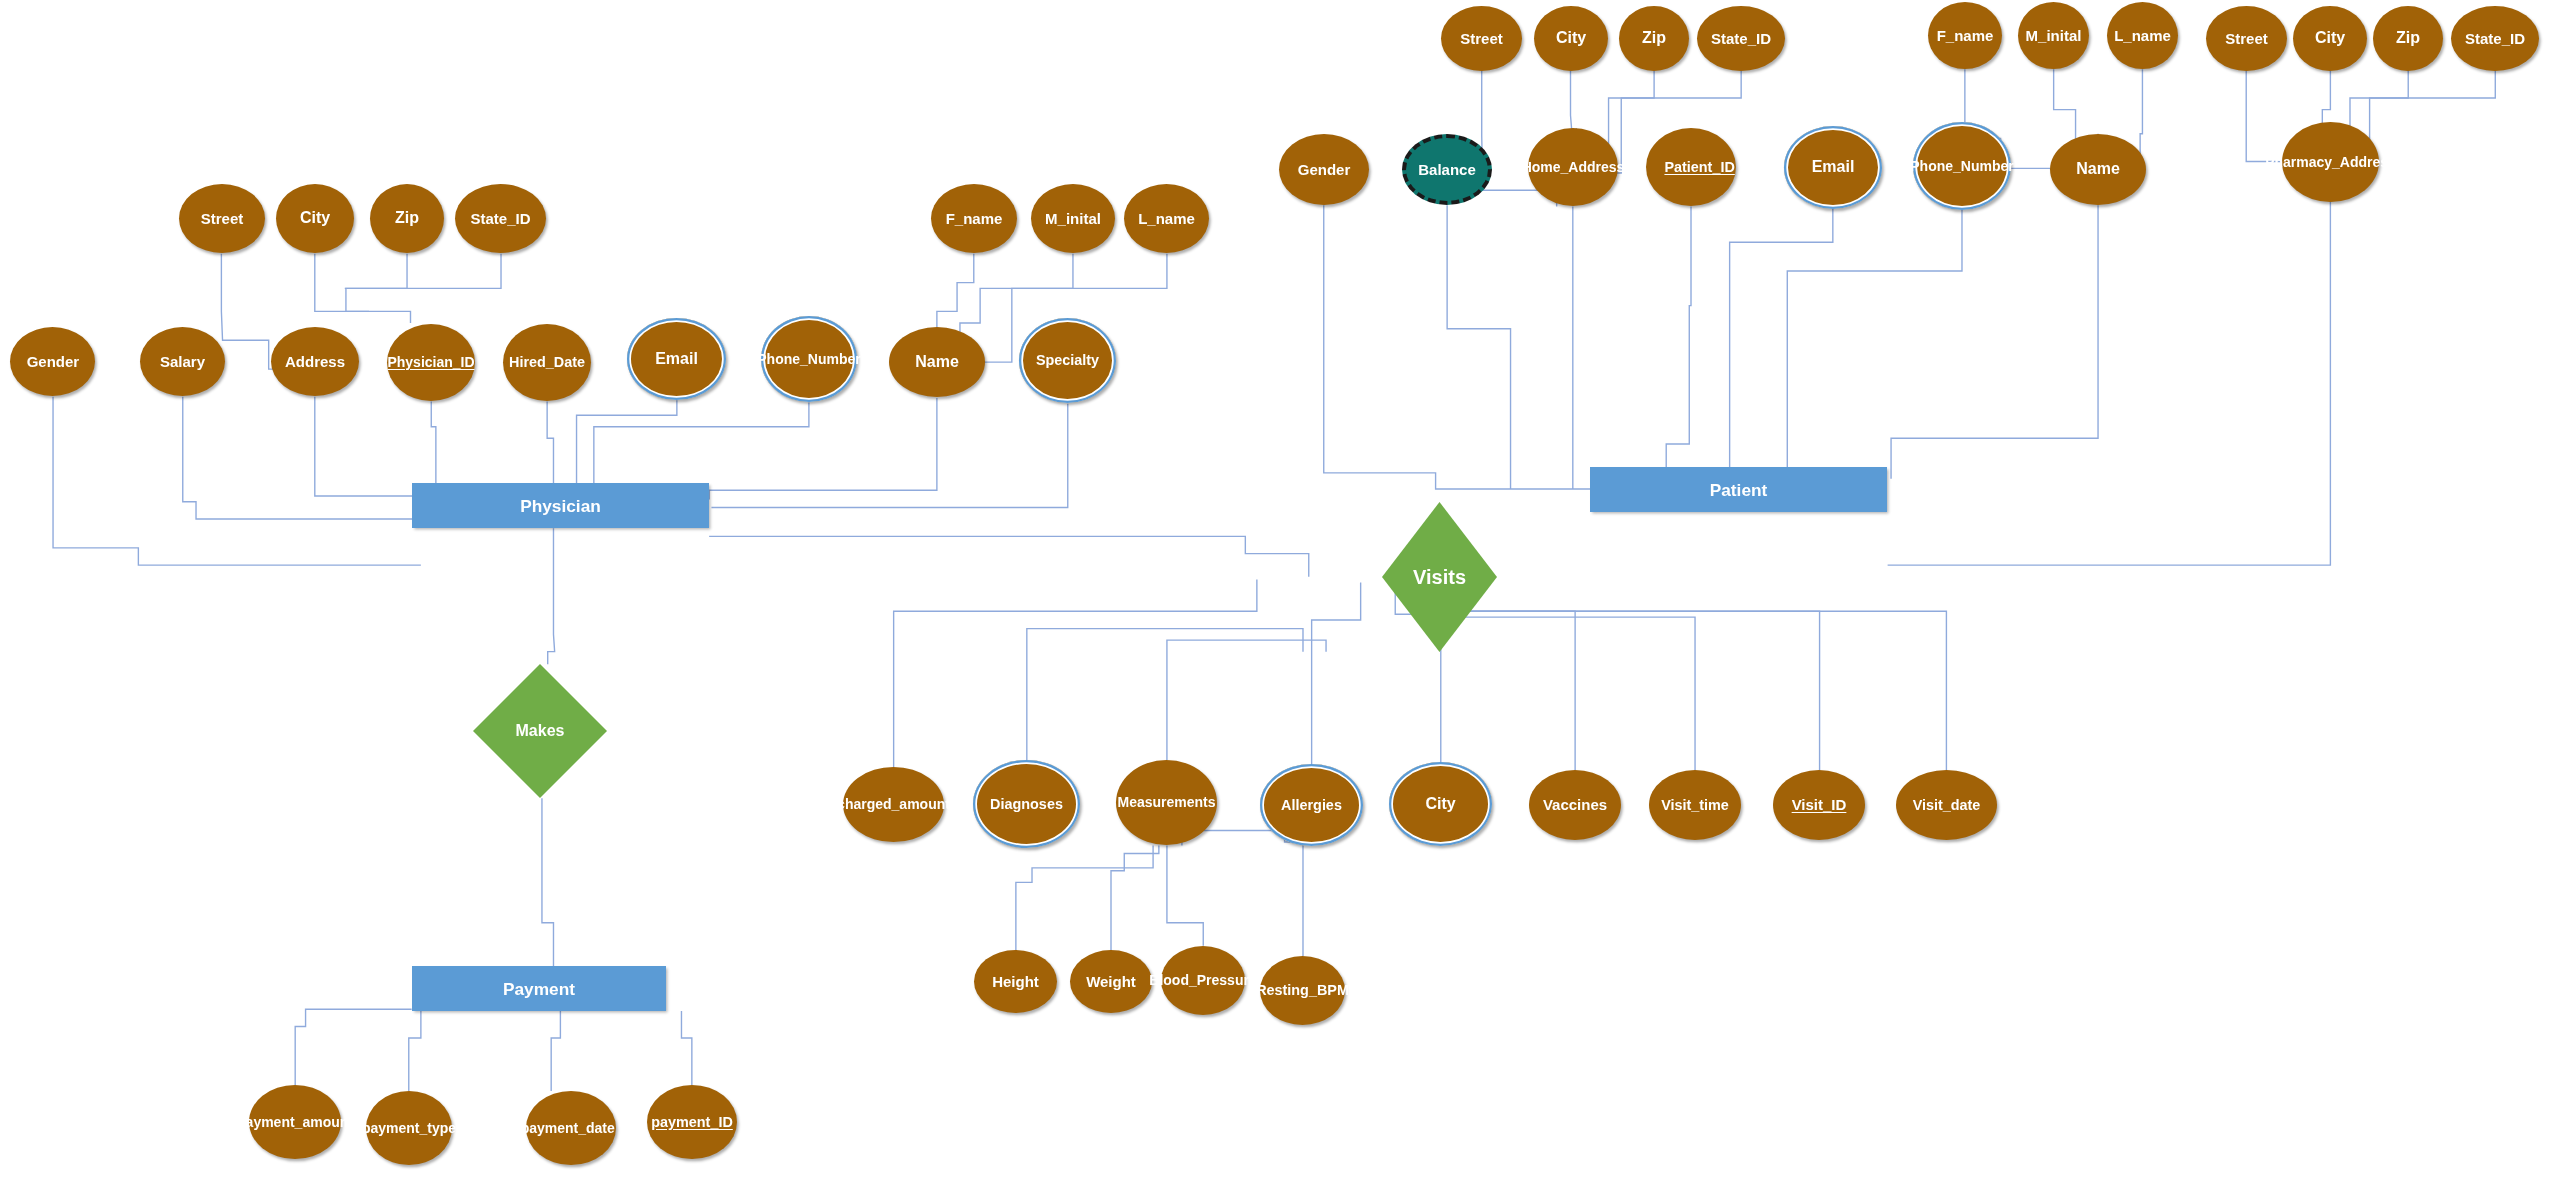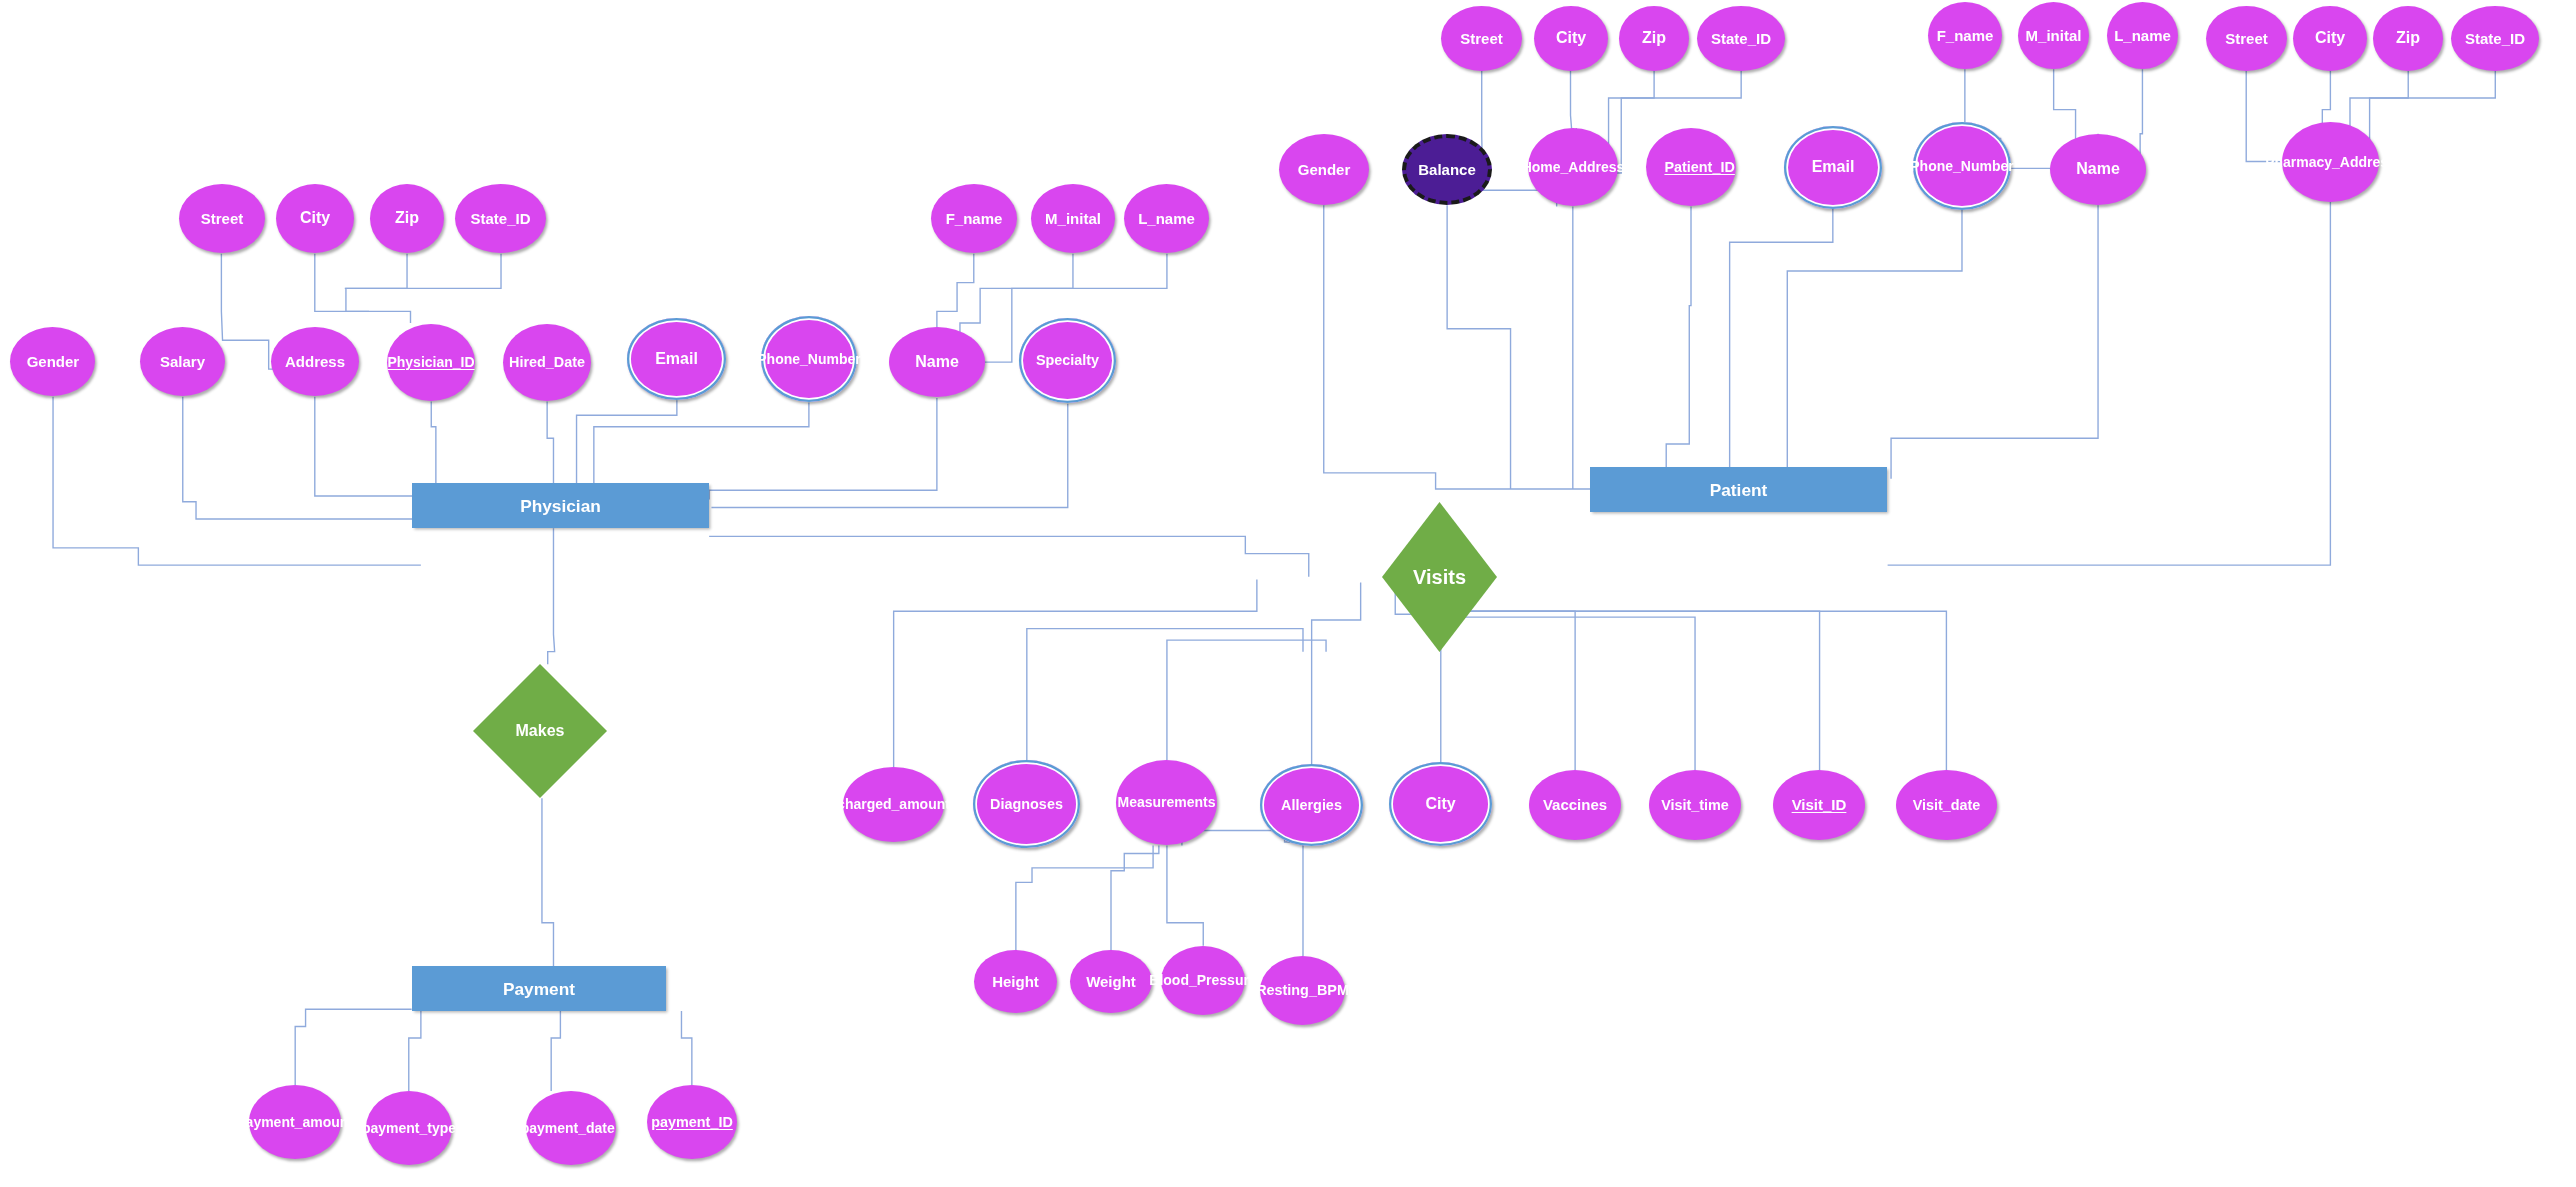--- a/index.html
+++ b/index.html
@@ -2,24 +2,24 @@
 <html style="font-size:9.2px"><head>
 <meta charset="utf-8">
 <style>
   html,body{margin:0;padding:0;background:#ffffff;}
   body{width:2576px;height:1188px;font-family:"Liberation Sans",sans-serif;overflow:hidden;}
   #canvas{position:relative;width:2576px;height:1188px;background:#fff;}
   svg#wires{position:absolute;left:0;top:0;width:2576px;height:1188px;}
   .node{position:absolute;display:flex;align-items:center;justify-content:center;
         text-align:center;color:#ffffff;font-weight:bold;box-sizing:border-box;
         font-family:"Liberation Sans",sans-serif;line-height:1.04;}
-  .ellipse{background:#d946ef;border-radius:50%;
+  .ellipse{background:#a16207;border-radius:50%;
            box-shadow:1.7px 2.3px 2.9px rgba(0,0,0,0.32);}
   .ellipse.multi{box-shadow:inset 0 0 0 2.3px #5B9BD5, inset 0 0 0 4px #ffffff, 1.7px 2.3px 2.9px rgba(0,0,0,0.32);}
-  .ellipse.derived{background:#4c1d95;border:4px dashed #1a1a1a;box-shadow:none;}
+  .ellipse.derived{background:#0f766e;border:4px dashed #1a1a1a;box-shadow:none;}
   .entity{background:#5B9BD5;border-radius:0;box-shadow:1.7px 2.3px 2.9px rgba(0,0,0,0.30);}
   .diamond{background:transparent;box-shadow:none;}
   .diamond .dshape{position:absolute;left:0;top:0;width:100%;height:100%;
         background:#70AD47;clip-path:polygon(50% 0,100% 50%,50% 100%,0 50%);
         filter:drop-shadow(1.7px 2.3px 2.3px rgba(0,0,0,0.30));}
   .diamond .dlabel{position:relative;z-index:2;}
   .key > span{text-decoration:underline;text-underline-offset:1.7px;}
   .lbl{display:block;padding:0 1.2px;white-space:normal;}
 </style>
 </head>

